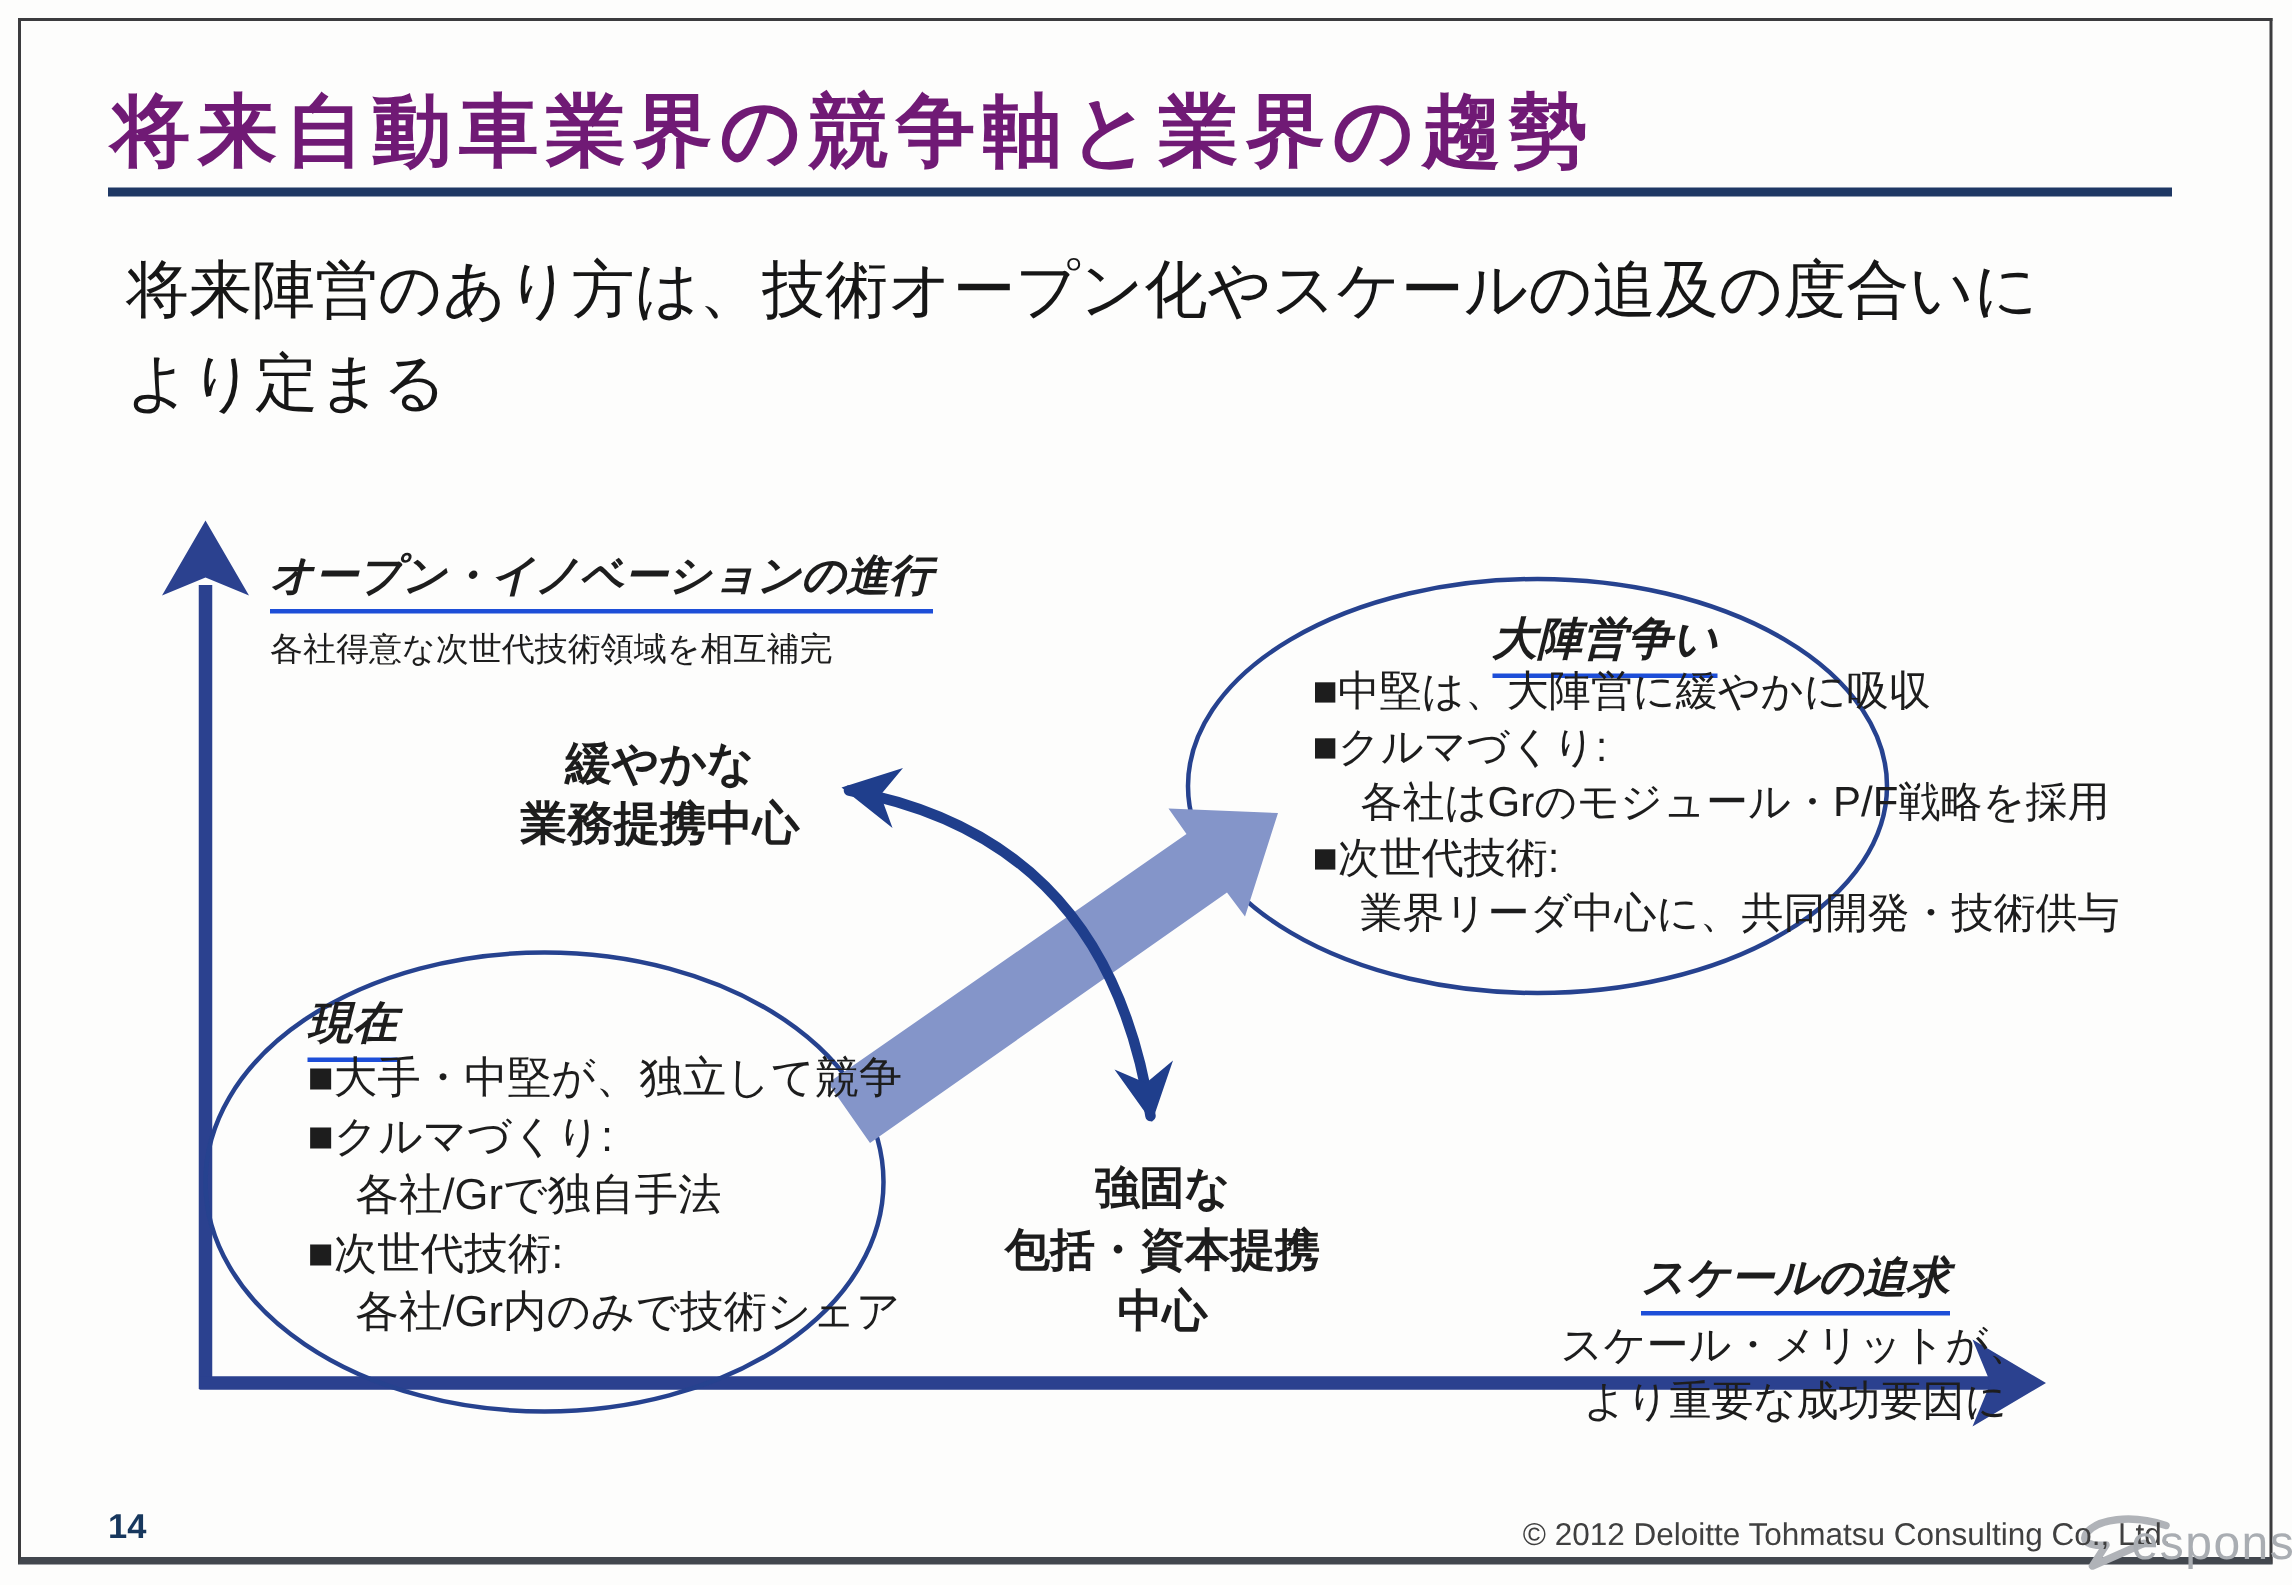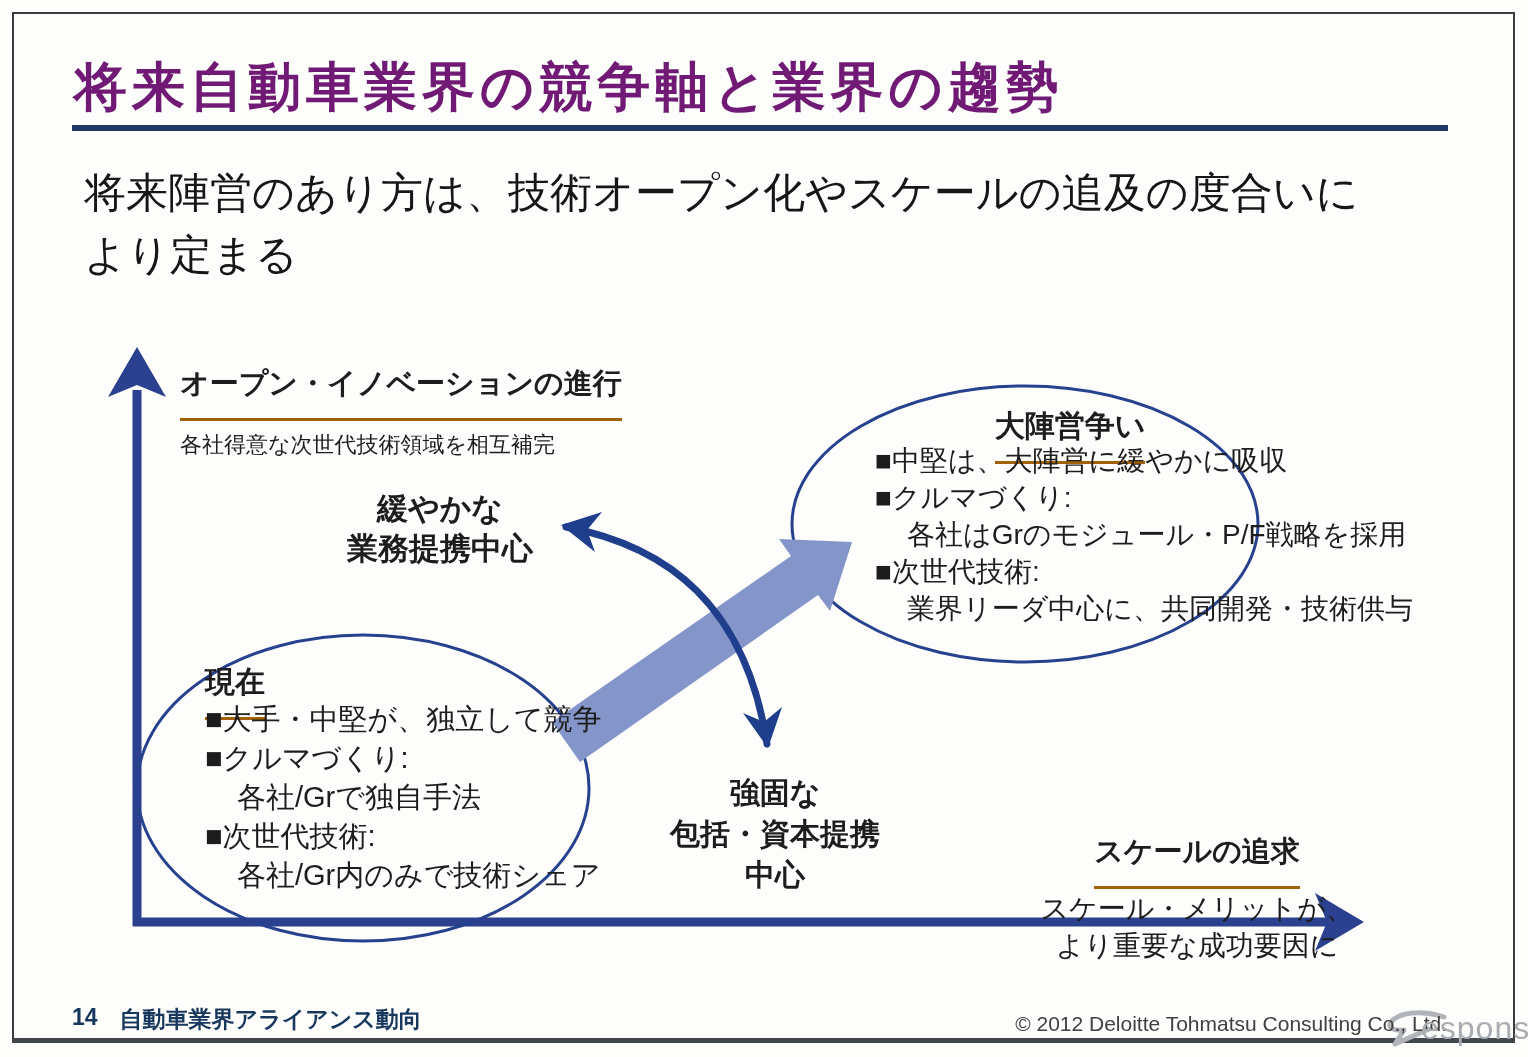--- a/index.html
+++ b/index.html
@@ -23,21 +23,21 @@
     position:absolute; left:72px; top:125px; width:1376px; height:6px;
     background:#1f3864;
   }
   .subtitle {
     position:absolute; left:84px; top:162px; margin:0; width:1290px;
     font-size:42px; line-height:62px; font-weight:500; color:#161616;
   }
   .svg-layer { position:absolute; left:0; top:0; width:1528px; height:1057px; }
 
   .dia { position:absolute; }
-  .u { display:inline-block; border-bottom:3px solid #a16207; padding-bottom:14px; }
+  .u { display:inline-block; border-bottom:3px solid #1d4ed8; padding-bottom:2px;font-style:italic; }
 
   .yaxis { left:180px; top:364px; white-space:nowrap; }
   .yaxis .t { font-size:29px; font-weight:700; }
   .yaxis .d { font-size:22px; font-weight:500; margin-top:9px; }
 
   .loose { left:325px; top:489px; width:230px; text-align:center;
            font-size:31px; font-weight:700; line-height:40px; white-space:nowrap; }
 
   .strong { left:670px; top:772px; width:210px; text-align:center;
             font-size:30px; font-weight:700; line-height:41px; white-space:nowrap; }
@@ -134,18 +134,17 @@
   <div class="dia fut-lines">
     <div>■中堅は、大陣営に緩やかに吸収</div>
     <div>■クルマづくり:</div>
     <div class="indent">各社はGrのモジュール・P/F戦略を採用</div>
     <div>■次世代技術:</div>
     <div class="indent">業界リーダ中心に、共同開発・技術供与</div>
   </div>
 
   <div class="footer-left">
     <span>14</span>
-    <span>自動車業界アライアンス動向</span>
   </div>
   <div class="footer-right">© 2012 Deloitte Tohmatsu Consulting Co., Ltd.</div>
   <div class="watermark">esponse.</div>
 
 </div>
 
 </body></html>

